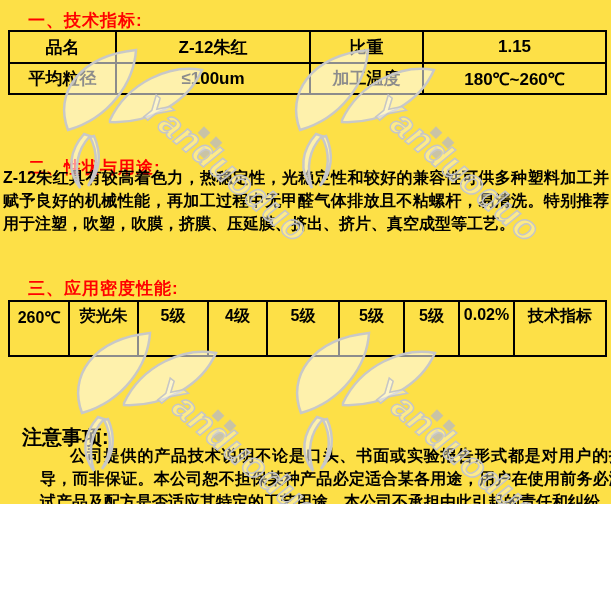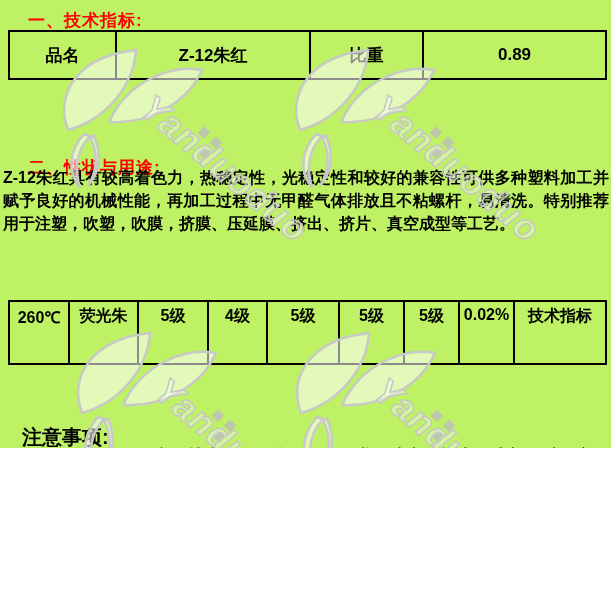--- a/index.html
+++ b/index.html
@@ -1,19 +1,19 @@
 <!DOCTYPE html>
 <html><head>
 <meta charset="utf-8">
 <style>
   html,body { margin:0; padding:0; background:#ffffff; }
   #page {
     position:relative;
-    width:611px; height:448px;
-    background:#bef264;
+    width:611px; height:504px;
+    background:#fde047;
     font-family:"Liberation Sans", sans-serif;
     color:#000;
     overflow:hidden;
   }
   .sec-title {
     position:absolute;
     font-size:17px;
     font-weight:bold;
     letter-spacing:1px;
     white-space:nowrap;
@@ -22,21 +22,21 @@
   table.grid {
     position:absolute;
     border-collapse:collapse;
     table-layout:fixed;
     background:transparent;
   }
   table.grid td, table.grid th {
     border:2px solid #000;
     font-weight:bold;
     text-align:center;
-    padding:8px 2px;
+    padding:0 2px;
     overflow:hidden;
   }
   #spec-table { left:8px; top:30px; width:597px; font-size:17px; }
   #spec-table tr:nth-child(1) td { height:30px; }
   #spec-table tr:nth-child(2) td { height:29px; }
   #spec-table tr:nth-child(3) td { height:33px; }
   #perf-table { left:8px; top:300px; width:597px; font-size:16px; }
   #perf-table td { vertical-align:top; padding-top:4px; }
   #perf-table tr:nth-child(1) td { height:49px; }
   #perf-table tr:nth-child(2) td { height:59px; }
@@ -90,28 +90,35 @@
       <col style="width:107px">
         <col style="width:194px">
         <col style="width:113px">
         <col style="width:183px">
     </colgroup>
     <tbody>
         <tr>
       <td>品名</td>
       <td>Z-12朱红</td>
       <td>比重</td>
-      <td>0.89</td>
+      <td>1.15</td>
+    </tr>
+    <tr>
+      <td>平均粒径</td>
+      <td>≤100um</td>
+      <td>加工温度</td>
+      <td>180℃~260℃</td>
     </tr>
   </tbody>
     </table>
 
   <div class="sec-title" style="left:28px; top:156px; color:#ff0000;">二、性状与用途:</div>
   <div class="body-text" id="usage-body">Z-12朱红具有较高着色力，热稳定性，光稳定性和较好的兼容性可供多种塑料加工并赋予良好的机械性能，再加工过程中无甲醛气体排放且不粘螺杆，易清洗。特别推荐用于注塑，吹塑，吹膜，挤膜、压延膜、挤出、挤片、真空成型等工艺。</div>
 
+  <div class="sec-title" style="left:28px; top:277px; color:#ff0000;">三、应用密度性能:</div>
 
   <table class="grid" id="perf-table">
     <colgroup>
       <col style="width:60px">
         <col style="width:69px">
         <col style="width:70px">
         <col style="width:59px">
       <col style="width:72px">
         <col style="width:65px">
         <col style="width:55px">

